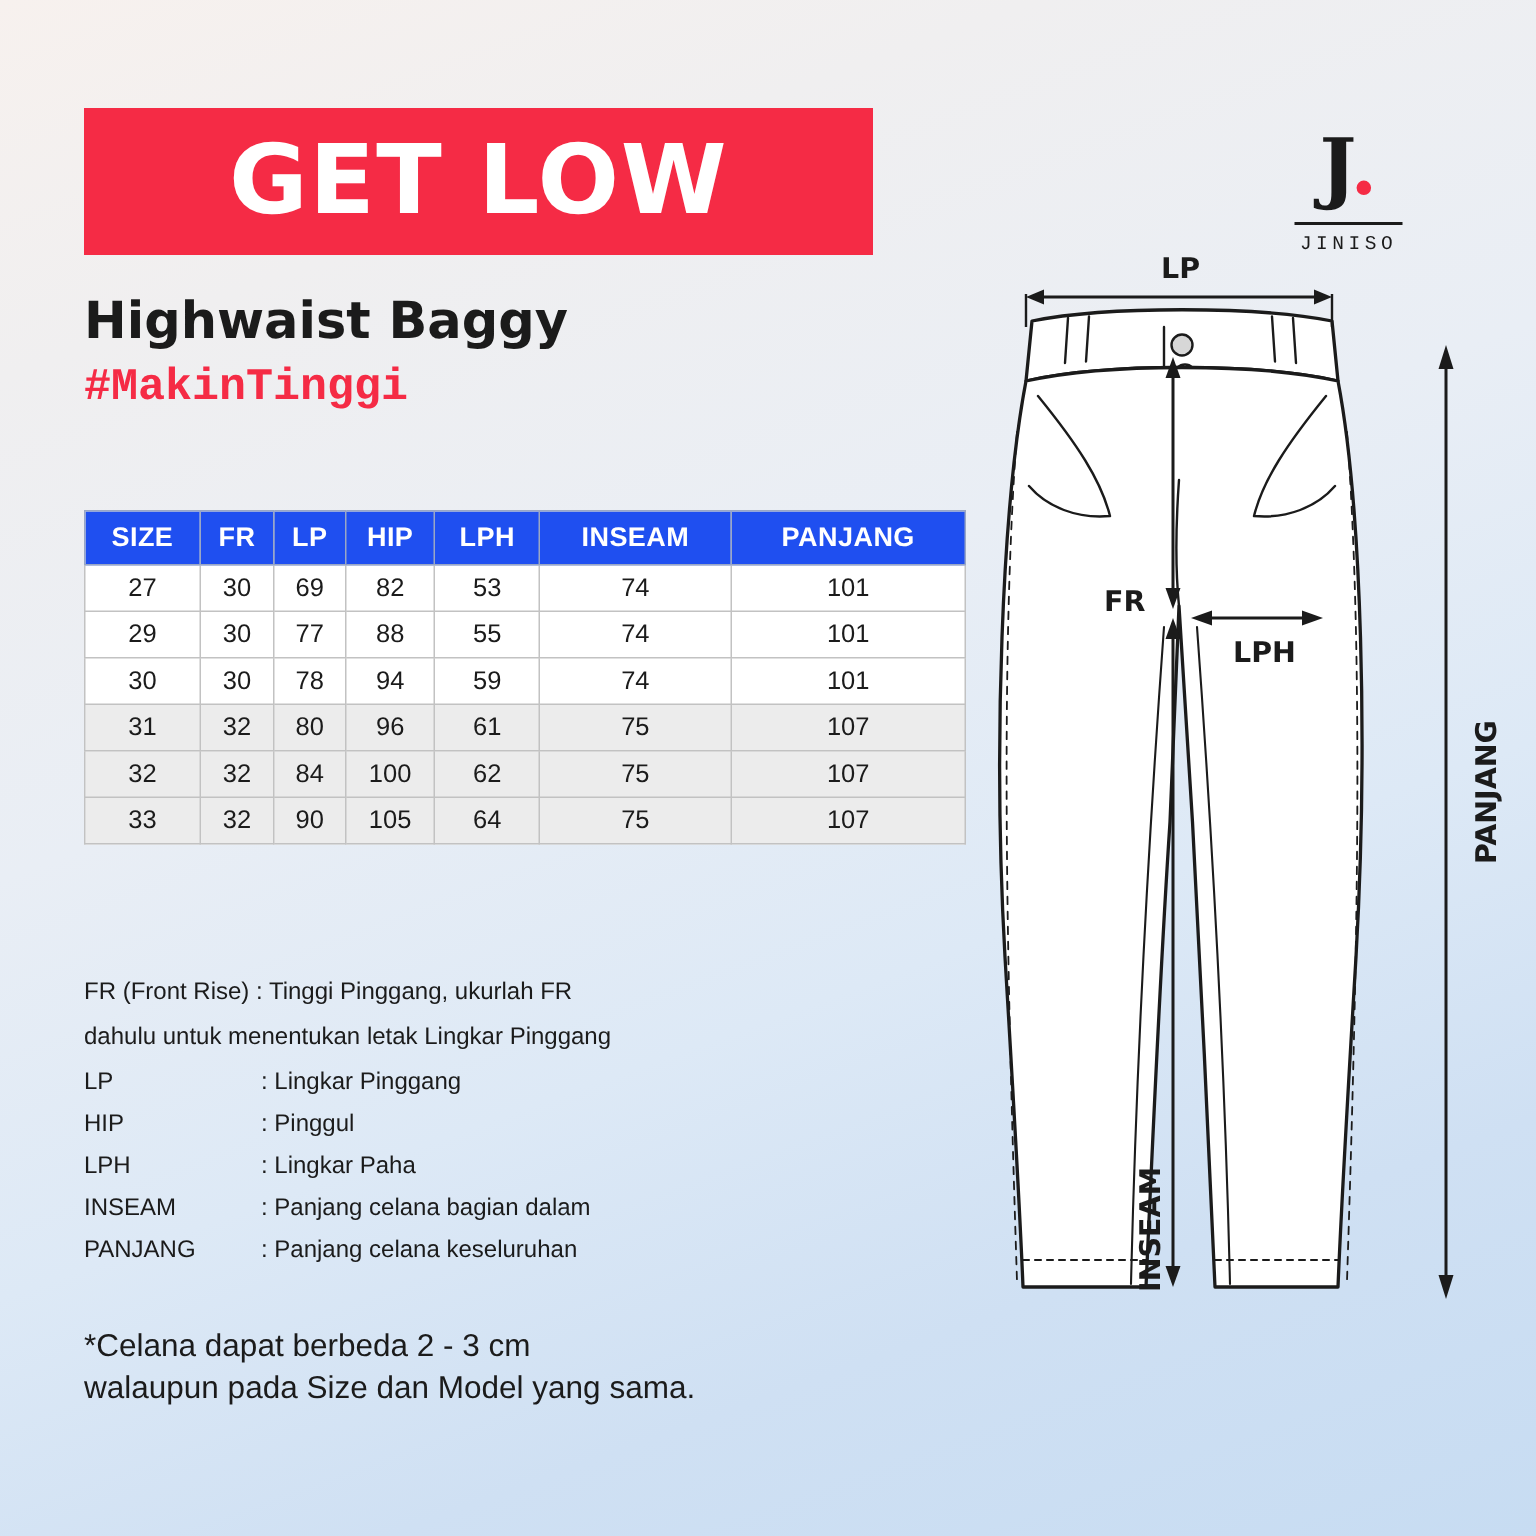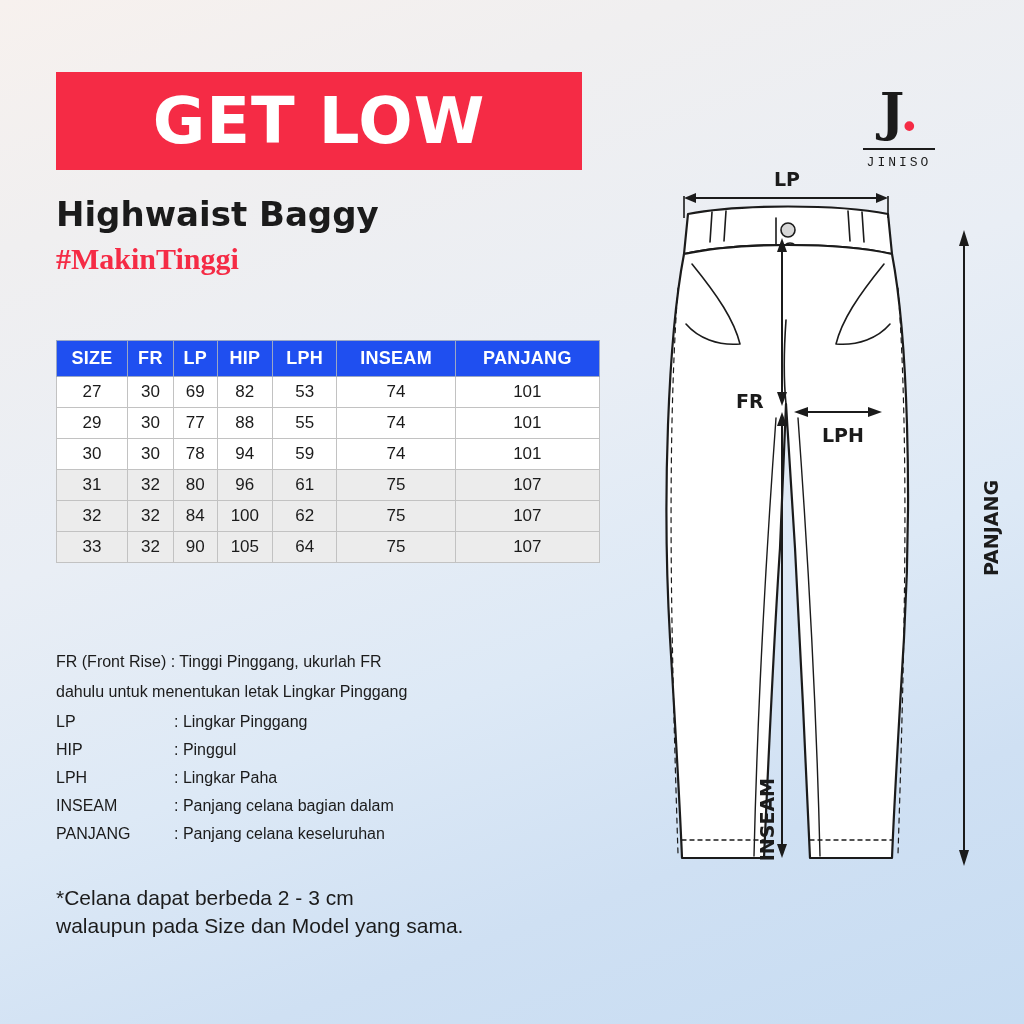--- a/index.html
+++ b/index.html
@@ -48,28 +48,28 @@
     font-size: 34px;
     font-weight: bold;
     color: #1b1b1b;
     font-family: "DejaVu Sans", sans-serif;
   }
   .hashtag {
     margin-top: 8px;
     font-size: 30px;
     font-weight: bold;
     color: #f52b45;
-    font-family: Liberation Serif, serif;
+    font-family: Liberation Mono, monospace;
   }
   
   .size-table {
     position: absolute;
     left: 56px;
     top: 340px;
-    width: 544px;
+    width: 588px;
     border-collapse: collapse;
     font-size: 19px;
     color: #1b1b1b;
     background: #ffffff;
   }
   .size-table th {
     background: #1f4ff0;
     color: #ffffff;
     font-weight: bold;
     font-size: 18px;

